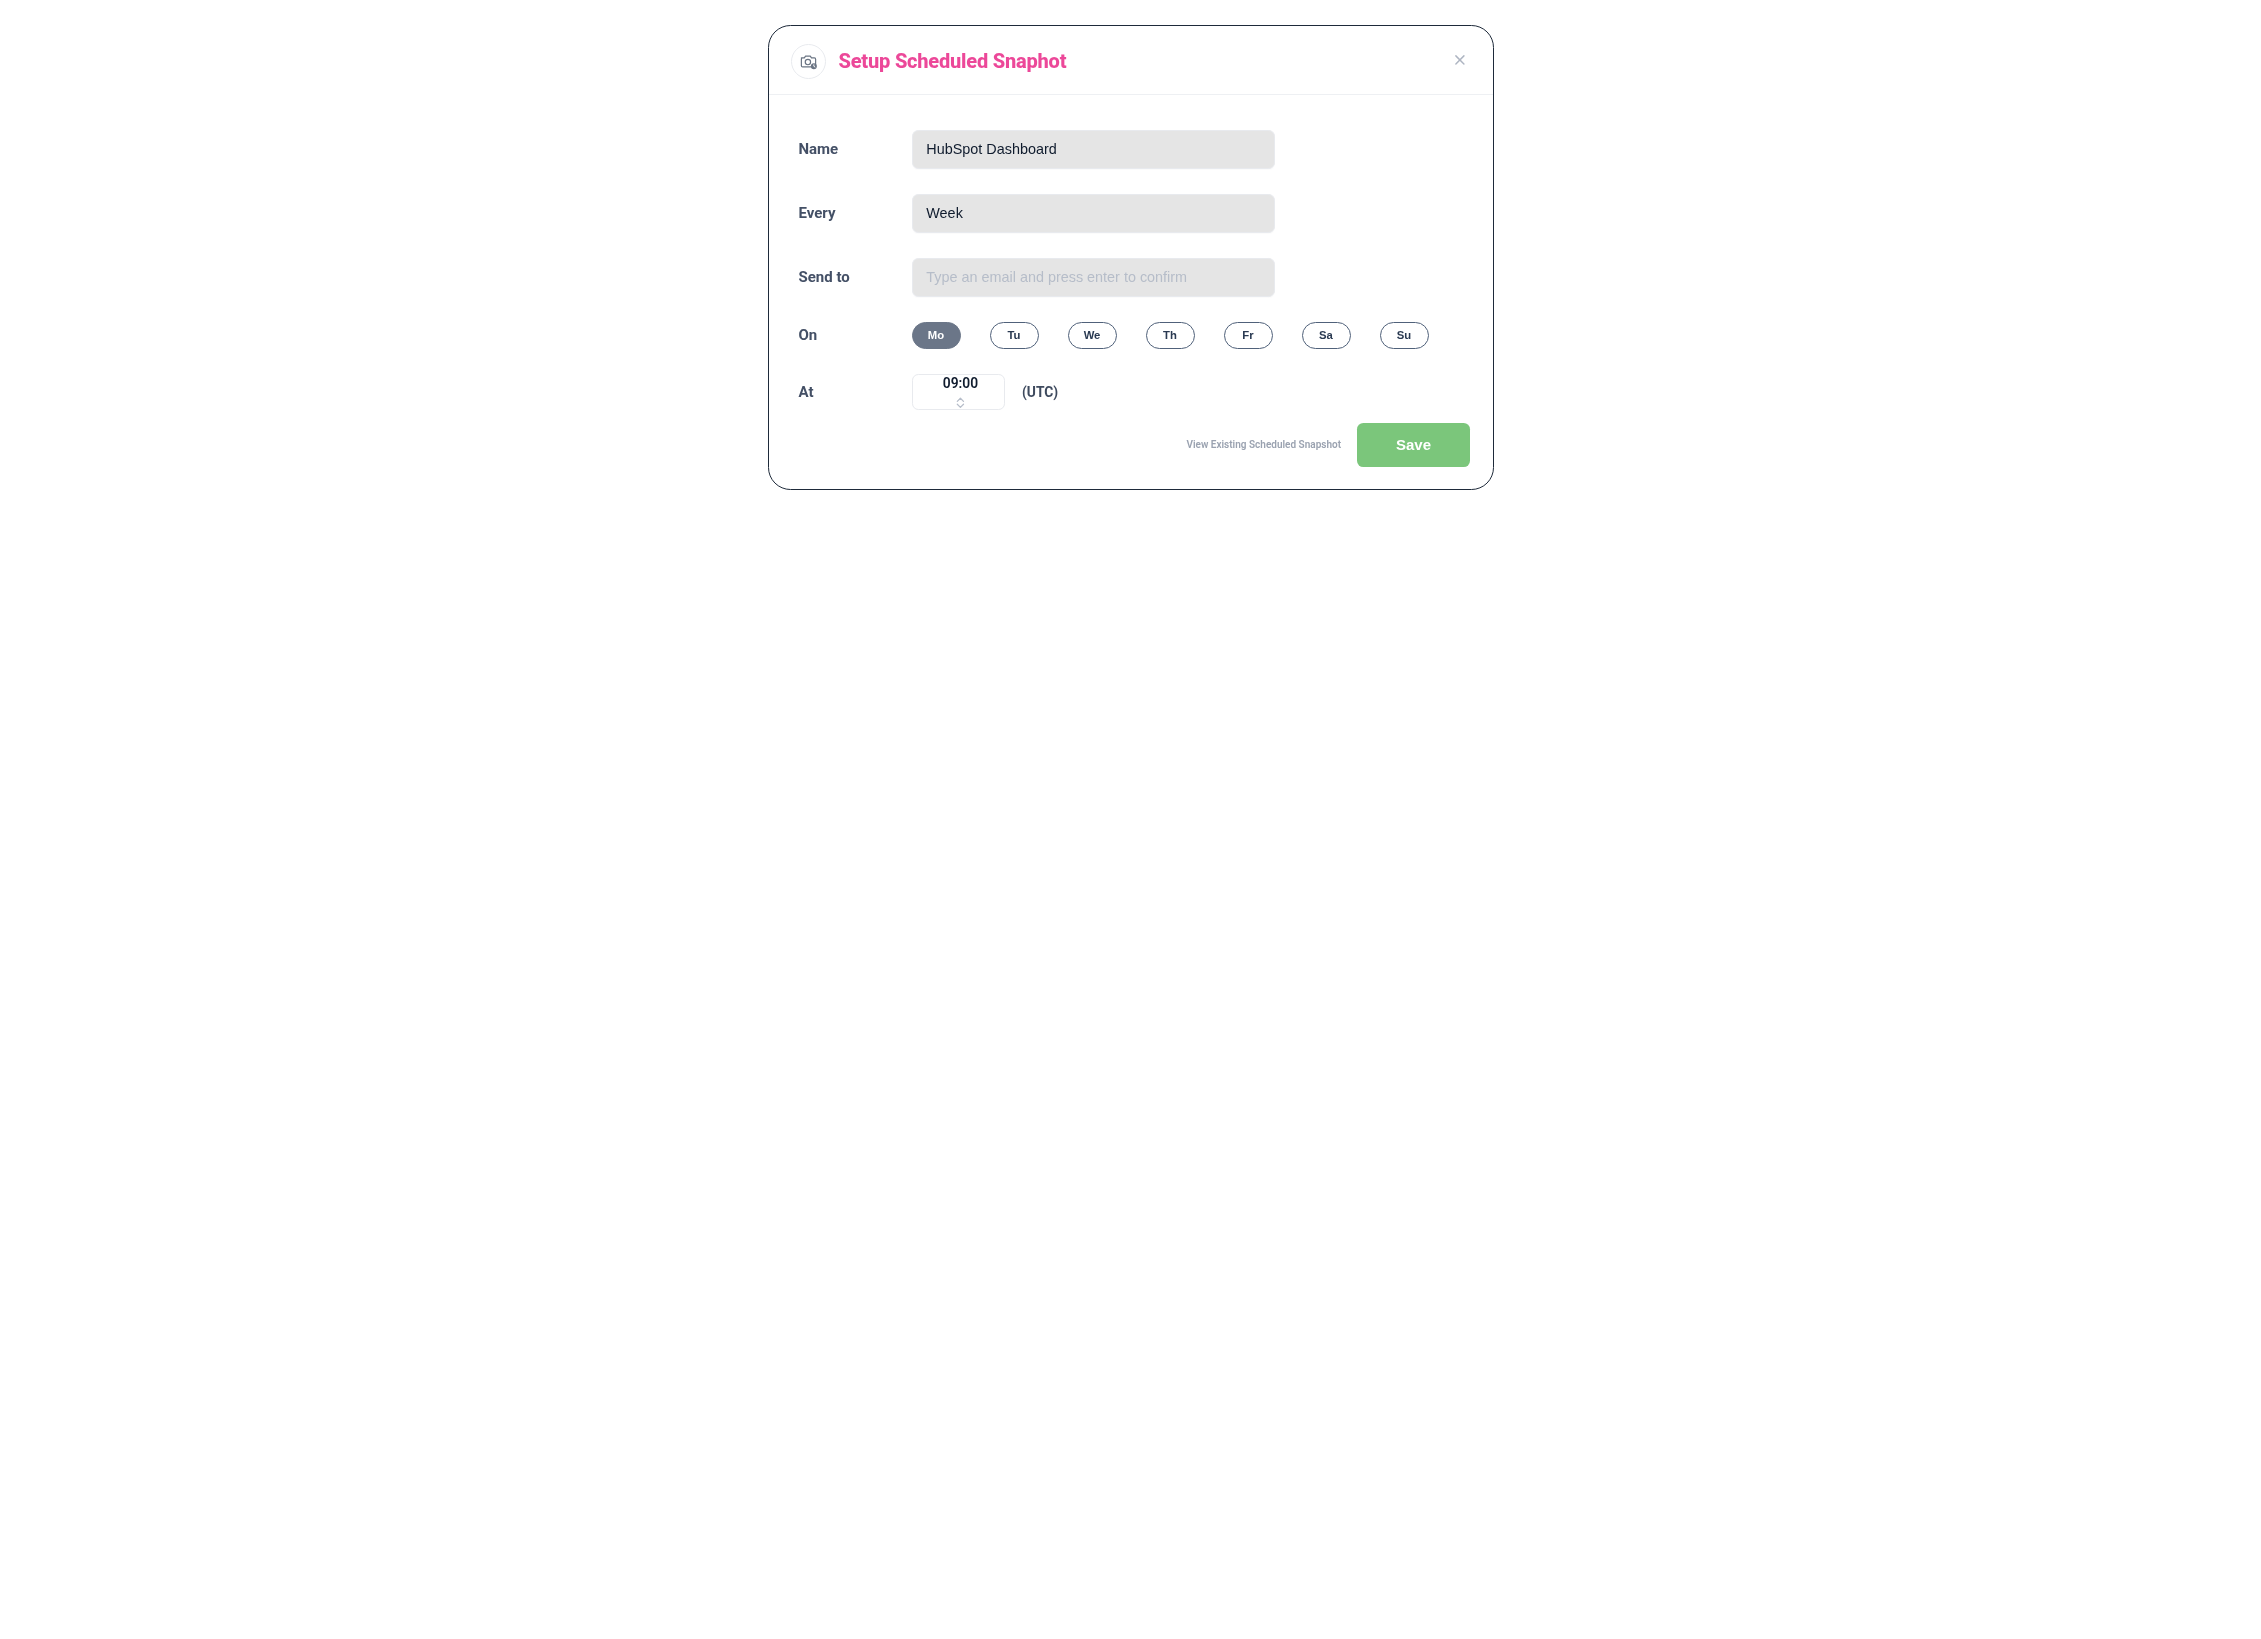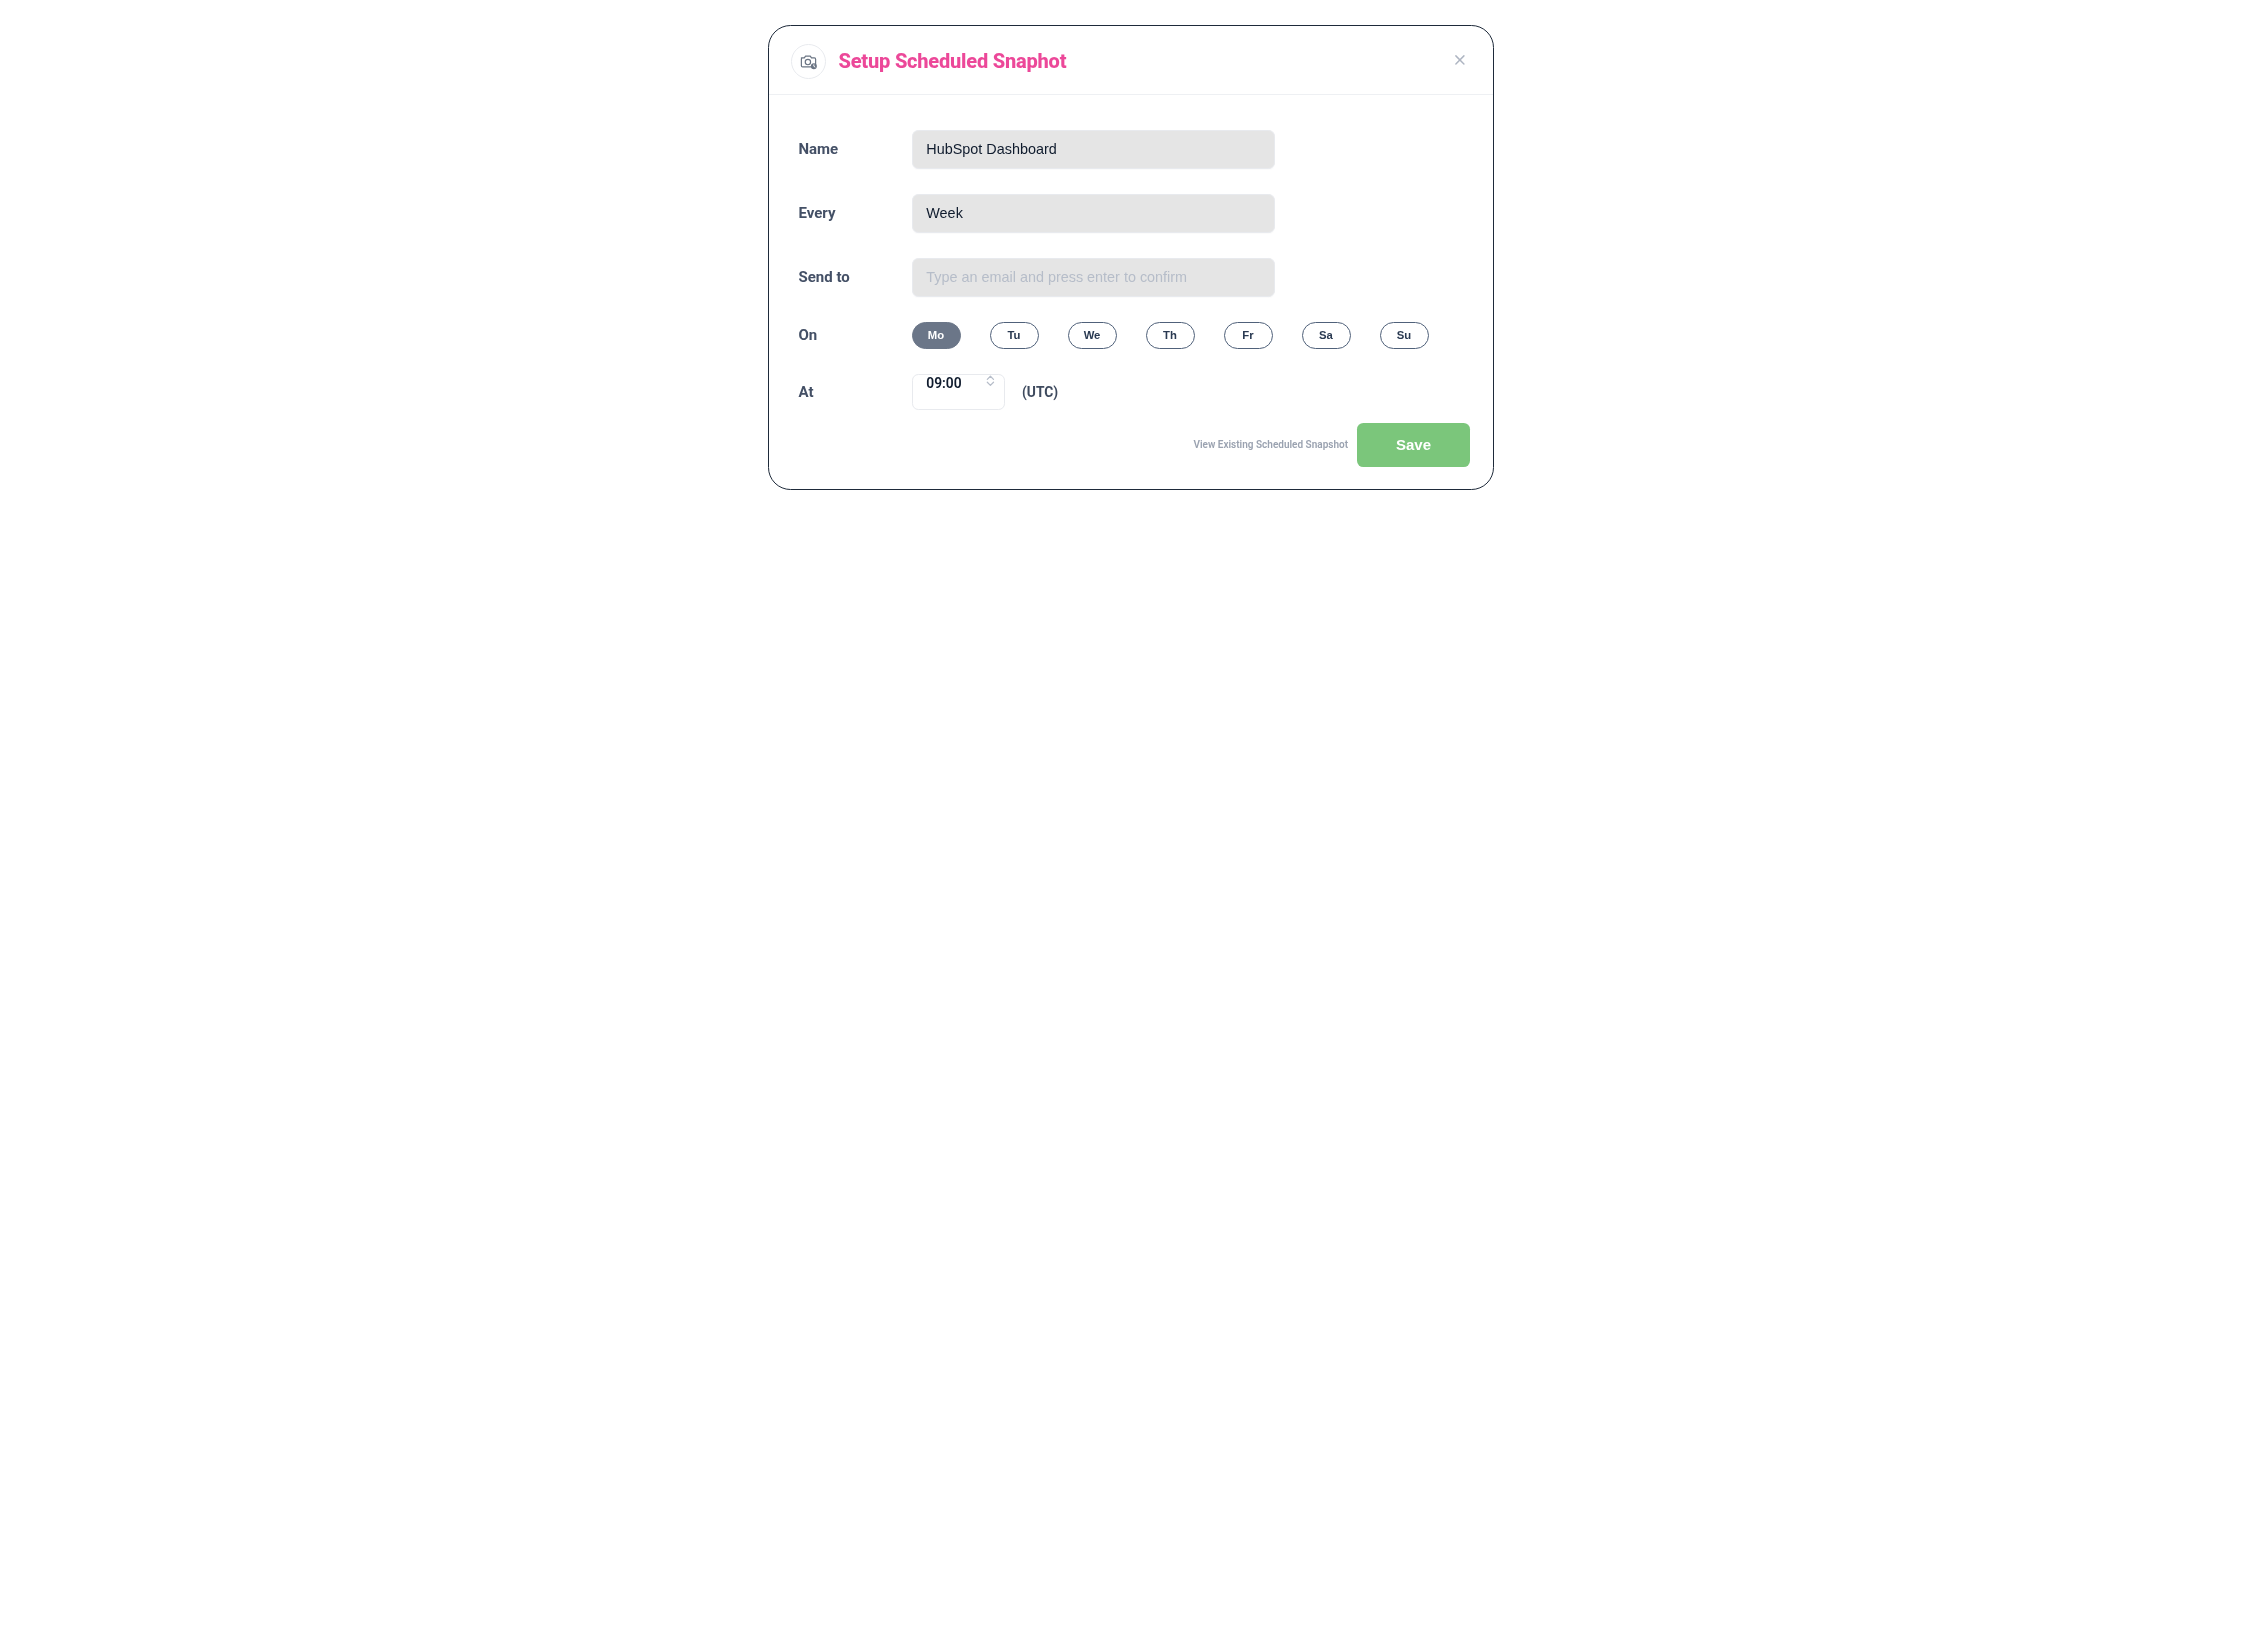--- a/index.html
+++ b/index.html
@@ -136,23 +136,25 @@
       align-items: center;
       gap: 17.5px;
     }
     .time-select {
       width: 93px;
       height: 36px;
       border: 0.6px solid #e8eaee;
       border-radius: 6.3px;
       background: #ffffff;
       display: flex;
+      align-items: center;
       padding: 0 8.8px 0 13.8px;
       position: relative;
       cursor: pointer;
+      flex-direction: column;
     }
     .time-value {
       font-size: 13.8px;
       font-weight: 600;
       color: #0f1b2d;
       flex: 1;
     }
     .stepper-arrows {
       display: flex;
       flex-direction: column;
@@ -166,21 +168,21 @@
     }
     .tz-label {
       font-size: 13.8px;
       font-weight: 700;
       color: #3e4a5e;
     }
     .modal-footer {
       display: flex;
       align-items: center;
       justify-content: flex-end;
-      gap: 9px;
+      gap: 16px;
       padding: 0 22.5px 22.5px 30px;
       margin-top: -12.5px;
     }
     .view-link {
       font-size: 10px;
       font-weight: 600;
       color: #9aa2b0;
       text-decoration: none;
       cursor: pointer;
     }

